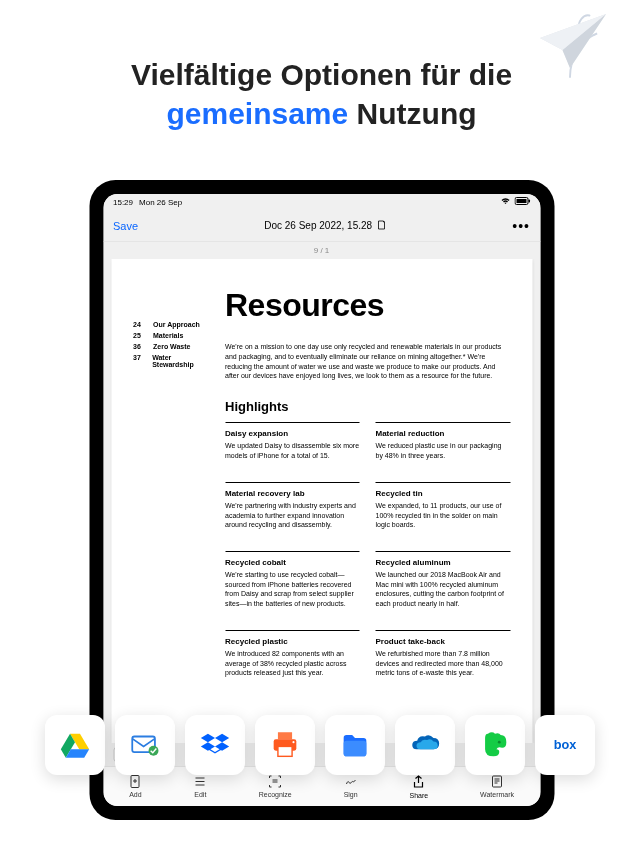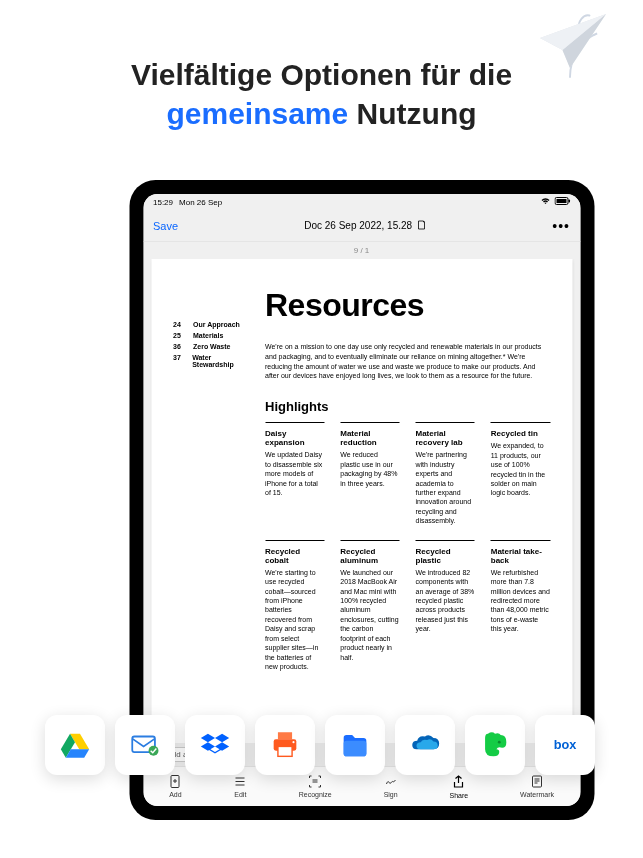--- a/index.html
+++ b/index.html
@@ -22,21 +22,20 @@
 }
 
 .tablet {
   position: absolute;
   left: 50%; transform: translateX(-50%);
   top: 180px;
   width: 465px; height: 640px;
   background: #000;
   border-radius: 26px;
   padding: 14px;
-  margin-left: 40px;
 }
 .screen {
   width: 100%; height: 100%;
   background: #f0f0f0;
   border-radius: 14px;
   overflow: hidden;
   display: flex; flex-direction: column;
 }
 
 .status {
@@ -71,21 +70,21 @@
 }
 .doc-side { width: 78px; padding-top: 34px; }
 .doc-side .row { display: flex; gap: 6px; margin-bottom: 4px; }
 .doc-side .num { font-size: 7px; font-weight: 700; width: 14px; }
 .doc-side .lbl { font-size: 7px; font-weight: 700; }
 .doc-main { flex: 1; }
 .doc-title { font-size: 32px; font-weight: 700; letter-spacing: -0.5px; margin-bottom: 18px; }
 .doc-intro { font-size: 7px; line-height: 1.4; margin-bottom: 18px; max-width: 280px; }
 .doc-subtitle { font-size: 13px; font-weight: 700; margin-bottom: 8px; }
 .highlights {
-  display: grid; grid-template-columns: 1fr 1fr 1fr 1fr; gap: 4px 16px;
+  display: grid; grid-template-columns: 1fr 1fr; gap: 12px 16px;
 }
 .hl-item { border-top: 1px solid #000; padding: 6px 0 10px; }
 .hl-item h4 { font-size: 8px; font-weight: 600; margin-bottom: 3px; }
 .hl-item p { font-size: 7px; line-height: 1.35; }
 
 .add-tag-row {
   display:flex; align-items:center; justify-content:space-between;
   padding: 4px 10px; background:#f0f0f0; font-size:8px; color:#555;
 }
 .add-tag {
@@ -223,21 +222,21 @@
               </div>
             <div class="hl-item">
                 <h4>Recycled aluminum</h4>
                 <p>We launched our 2018 MacBook Air and Mac mini with 100% recycled aluminum enclosures, cutting the carbon footprint of each product nearly in half.</p>
               </div>
             <div class="hl-item">
                 <h4>Recycled plastic</h4>
                 <p>We introduced 82 components with an average of 38% recycled plastic across products released just this year.</p>
               </div>
             <div class="hl-item">
-                <h4>Material take-back</h4>
+                <h4>Product take-back</h4>
                 <p>We refurbished more than 7.8 million devices and redirected more than 48,000 metric tons of e-waste this year.</p>
               </div>
           </div>
         </div>
       </div>
     </div>
 
     <div class="add-tag-row">
       <span class="add-tag">+ Add a tag</span>
       <span></span>

